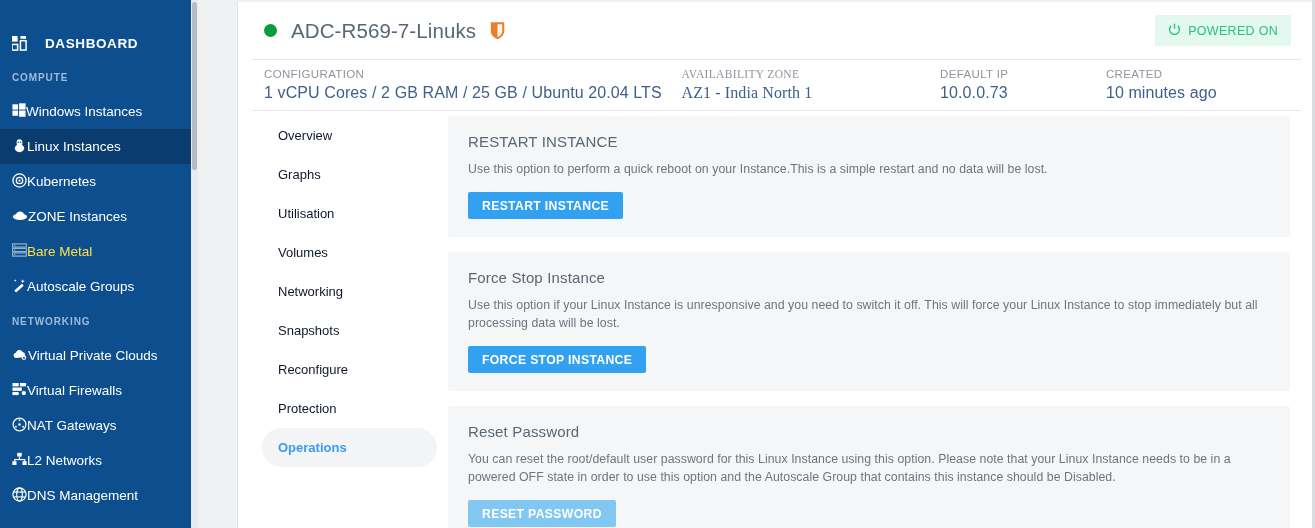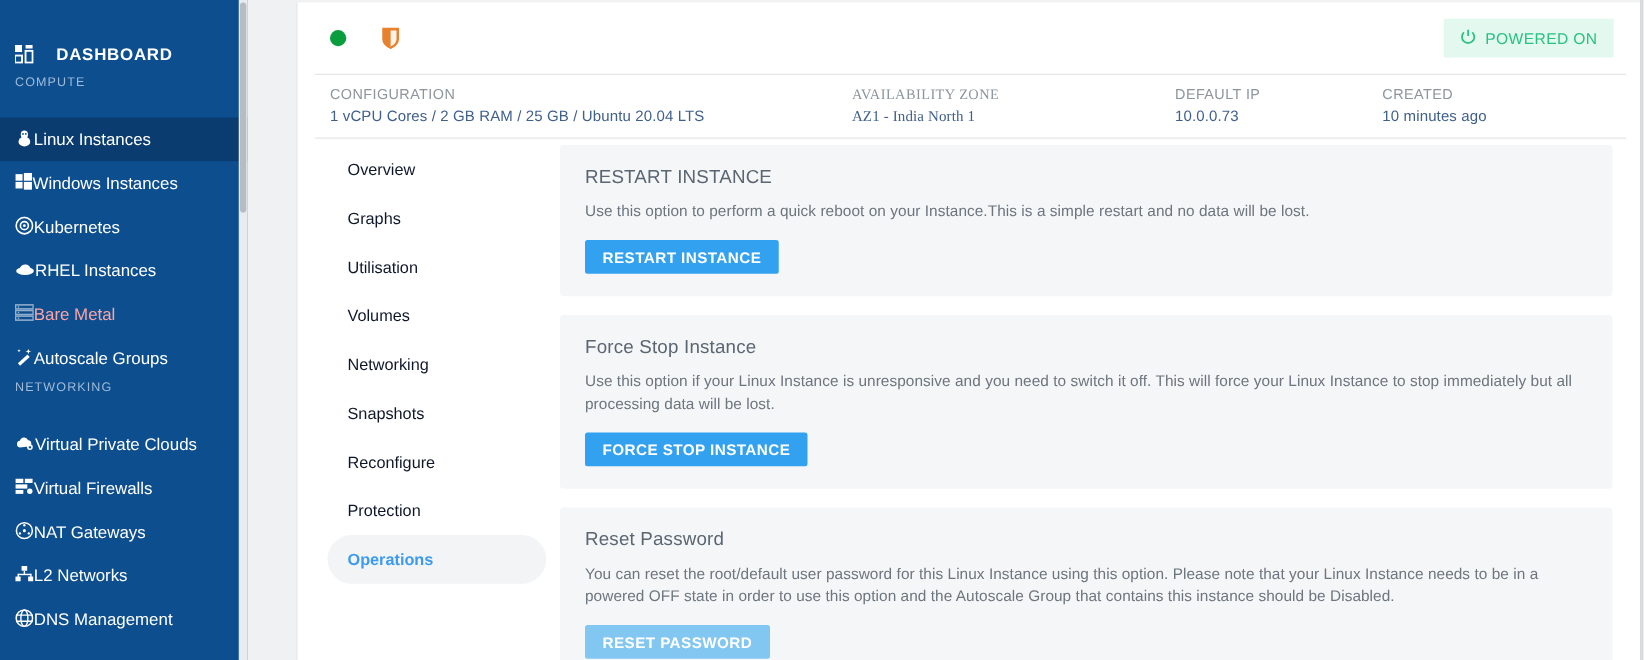--- a/index.html
+++ b/index.html
@@ -86,33 +86,33 @@
     padding-left: 12px;
     box-sizing: border-box;
     color: #ffffff;
     font-size: 13.5px;
     cursor: pointer;
   }
   .sb-item.active {
     background: #0a3c70;
   }
   .sb-item.dim {
-    color: #fca5a5;
+    color: #fde047;
   }
   .sb-item.dim svg { opacity: .55; }
   .sb-section {
     color: #9fbbd8;
     font-size: 10px;
-    font-weight: normal;
+    font-weight: bold;
     letter-spacing: .9px;
     padding-left: 12px;
     height: 28px;
     display: flex;
     align-items: flex-end;
-    padding-bottom: 22px;
+    padding-bottom: 11px;
     box-sizing: border-box;
     margin-top: 6px;
   }
 
   
   .main {
     flex: 1;
     height: 528px;
     background: #f0f1f3;
     position: relative;
@@ -212,21 +212,21 @@
     padding: 0 14px 0 14px;
   }
   .meta-cell { }
   .meta-label {
     font-size: 11.5px;
     color: #8d959d;
     letter-spacing: .35px;
     margin-bottom: 4px;
   }
   .meta-value {
-    font-size: 12px;
+    font-size: 16px;
     color: #3f5f8c;
     letter-spacing: .1px;
   }
   .m-conf { width: 440px; padding-left: 12px; box-sizing: border-box; }
   .m-az   { width: 265px; font-family: Liberation Serif, serif; }
   .m-ip   { width: 170px; }
   .m-created { width: 200px; }
 
   
   .body-split {
@@ -319,63 +319,63 @@
             <rect x="9" y="0" width="6" height="3" fill="#ffffff"></rect>
             <rect x="9" y="5" width="6" height="10" fill="none" stroke="#ffffff" stroke-width="1.6"></rect>
             <rect x="0" y="9" width="6" height="6" fill="none" stroke="#ffffff" stroke-width="1.6"></rect>
           </svg>
         </span>
         <span>DASHBOARD</span>
       </div>
 
       <div class="sb-section">COMPUTE</div>
 
+      <div class="sb-item">
+        <span class="ico">
+          <svg width="14" height="14" viewBox="0 0 16 16">
+            <rect x="0.5" y="1.5" width="6.4" height="6" fill="#ffffff"></rect>
+            <rect x="8.1" y="0.4" width="7.4" height="7.1" fill="#ffffff"></rect>
+            <rect x="0.5" y="8.6" width="6.4" height="6" fill="#ffffff"></rect>
+            <rect x="8.1" y="8.6" width="7.4" height="7.1" fill="#ffffff"></rect>
+          </svg>
+        </span>
+        <span>Windows Instances</span>
+      </div>
+
       <div class="sb-item active">
         <span class="ico">
           <svg width="15" height="15" viewBox="0 0 16 16">
             <ellipse cx="8" cy="11" rx="5" ry="4.2" fill="#ffffff"></ellipse>
             <ellipse cx="8" cy="5" rx="3.1" ry="3.6" fill="#ffffff"></ellipse>
             <circle cx="6.8" cy="4.4" r="0.8" fill="#0d4e8f"></circle>
             <circle cx="9.2" cy="4.4" r="0.8" fill="#0d4e8f"></circle>
           </svg>
         </span>
         <span>Linux Instances</span>
       </div>
 
       <div class="sb-item">
         <span class="ico">
-          <svg width="14" height="14" viewBox="0 0 16 16">
-            <rect x="0.5" y="1.5" width="6.4" height="6" fill="#ffffff"></rect>
-            <rect x="8.1" y="0.4" width="7.4" height="7.1" fill="#ffffff"></rect>
-            <rect x="0.5" y="8.6" width="6.4" height="6" fill="#ffffff"></rect>
-            <rect x="8.1" y="8.6" width="7.4" height="7.1" fill="#ffffff"></rect>
-          </svg>
-        </span>
-        <span>Windows Instances</span>
-      </div>
-
-      <div class="sb-item">
-        <span class="ico">
           <svg width="15" height="15" viewBox="0 0 16 16">
             <circle cx="8" cy="8" r="7" fill="none" stroke="#ffffff" stroke-width="1.4"></circle>
             <circle cx="8" cy="8" r="3.4" fill="none" stroke="#ffffff" stroke-width="1.4"></circle>
             <circle cx="8" cy="8" r="1.2" fill="#ffffff"></circle>
           </svg>
         </span>
         <span>Kubernetes</span>
       </div>
 
       <div class="sb-item">
         <span class="ico">
           <svg width="16" height="14" viewBox="0 0 18 14">
             <ellipse cx="9" cy="9" rx="8" ry="3.6" fill="#ffffff"></ellipse>
             <path d="M4 7 Q6 2.5 10 3.2 Q13.5 4 14 7.2 Z" fill="#ffffff"></path>
           </svg>
         </span>
-        <span>RHEL Instances</span>
+        <span>ZONE Instances</span>
       </div>
 
       <div class="sb-item dim">
         <span class="ico">
           <svg width="15" height="14" viewBox="0 0 16 14">
             <rect x="0.5" y="0.5" width="15" height="3.4" fill="none" stroke="#ffffff" stroke-width="1.3"></rect>
             <rect x="0.5" y="5.3" width="15" height="3.4" fill="none" stroke="#ffffff" stroke-width="1.3"></rect>
             <rect x="0.5" y="10.1" width="15" height="3.4" fill="none" stroke="#ffffff" stroke-width="1.3"></rect>
             <circle cx="3" cy="2.2" r="0.7" fill="#ffffff"></circle>
             <circle cx="3" cy="7" r="0.7" fill="#ffffff"></circle>
@@ -467,20 +467,21 @@
       <div class="sb-scrollbar-thumb"></div>
     </div>
   </nav>
 
   <div class="main">
     <div class="page">
 
       <div class="hdr">
         <div class="hdr-top">
           <span class="status-dot"></span>
+          <span class="inst-title">ADC-R569-7-Linuks</span>
           <span class="shield-wrap">
             <svg width="15" height="19" viewBox="0 0 15 19">
               <path d="M0.8 1.2 H14.2 V10.2 C14.2 14.4 10.6 16.9 7.5 18.2 C4.4 16.9 0.8 14.4 0.8 10.2 Z" fill="#e8812e"></path>
               <path d="M7.5 3.3 H12.2 V10.2 C12.2 13.1 9.9 15 7.5 16.1 Z" fill="#ffffff" opacity="0.9"></path>
             </svg>
           </span>
           <div class="hdr-actions">
             <div class="badge-power">
               <span>
                 <svg width="13" height="13" viewBox="0 0 14 14">

